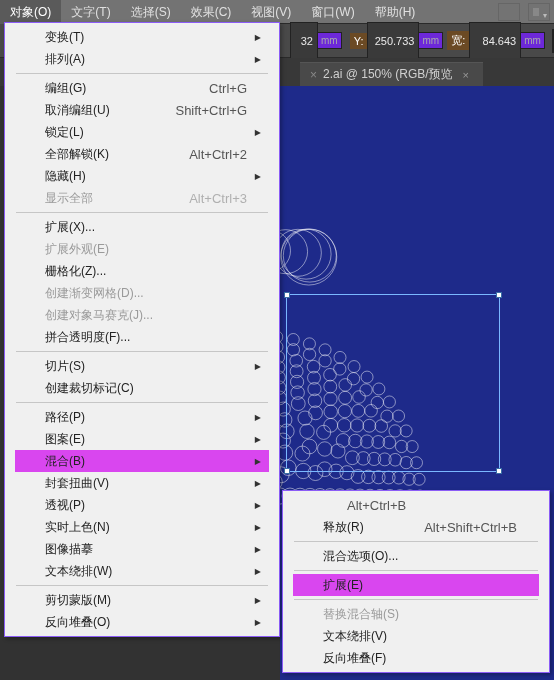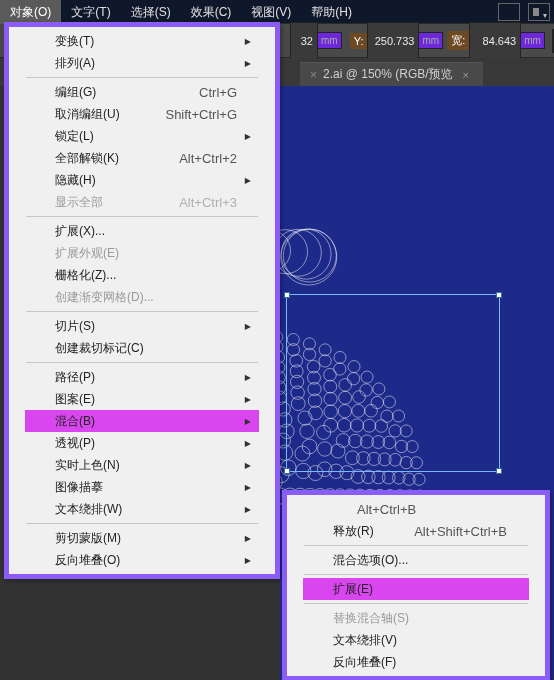--- a/index.html
+++ b/index.html
@@ -1,19 +1,19 @@
 <!DOCTYPE html>
 <html><head>
 <meta charset="utf-8">
 <style>
 *{margin:0;padding:0;box-sizing:border-box;font-family:"Microsoft YaHei",Arial,sans-serif;font-size:12px;-webkit-font-smoothing:antialiased}
 body{width:554px;height:680px;background:#323232;overflow:hidden;position:relative}
 
 
-.menubar{height:24px;background:#0f172a;display:flex;align-items:center;color:#e0e0e0;border-bottom:1px solid #2a2a2a}
+.menubar{height:24px;background:#737373;display:flex;align-items:center;color:#e0e0e0;border-bottom:1px solid #2a2a2a}
 .menubar-item{padding:0 10px;height:24px;line-height:24px;cursor:default}
 .menubar-item.active{background:#5a5a5a;color:#fff}
 .menubar-spacer{flex:1}
 .menubar-icon{width:22px;height:18px;margin:0 4px;border:1px solid #666;display:flex;align-items:center;justify-content:center}
 .menubar-icon.split{position:relative}
 .menubar-icon.split::before{content:"";position:absolute;left:4px;top:4px;width:6px;height:8px;background:#888}
 .menubar-icon.split::after{content:"▾";font-size:8px;color:#bbb;position:absolute;right:2px;bottom:0}
 
 
 .options-bar{position:absolute;top:24px;left:0;right:0;height:34px;background:#494949;border-bottom:1px solid #2a2a2a;display:flex;align-items:center;color:#ccc;padding-left:290px}
@@ -33,41 +33,42 @@
 .artboard-bounds{position:absolute;top:208px;left:6px;right:54px;height:178px;border:1px solid #7ab8ff}
 .artboard-bounds .handle{position:absolute;width:6px;height:6px;background:#fff;border:1px solid #3a6ea5}
 .artboard-bounds .h-tl{left:-3px;top:-3px}
 .artboard-bounds .h-tr{right:-3px;top:-3px}
 .artboard-bounds .h-bl{left:-3px;bottom:-3px}
 .artboard-bounds .h-br{right:-3px;bottom:-3px}
 .blend-art{position:absolute;top:100px;left:-10px;width:280px;height:320px}
 .blend-art circle{fill:none;stroke:rgba(255,255,255,0.48);stroke-width:1}
 
 
-.menu{position:absolute;background:#f0f0f0;border:5px solid #8b5cf6;box-shadow:2px 2px 4px rgba(0,0,0,.3);min-width:276px;padding:3px 16px}
+.menu{position:absolute;background:#f0f0f0;border:1px solid #8b5cf6;box-shadow:2px 2px 4px rgba(0,0,0,.3);min-width:276px;padding:3px 10px}
 .menu1{top:22px;left:4px}
 .menu2{top:490px;left:282px;min-width:268px}
 .menu-row{display:flex;align-items:center;height:22px;padding:0 22px 0 30px;color:#222;cursor:default;position:relative}
 .menu-row.disabled{color:#9a9a9a}
 .menu-row.highlight{background:#d946ef}
 .menu-row .label{flex:1}
 .menu-row .shortcut{color:#555;margin-left:24px;font-size:13px}
 .menu-row.disabled .shortcut{color:#b0b0b0}
 .menu-row.has-sub::after{content:"▶";font-size:8px;color:#333;position:absolute;right:8px}
 .menu-sep{height:1px;background:#c6c6c6;margin:3px 1px}
 </style>
 </head>
 <body>
 
 <div class="menubar">
   <div class="menubar-item active">对象(O)</div>
   <div class="menubar-item">文字(T)</div>
   <div class="menubar-item">选择(S)</div>
   <div class="menubar-item">效果(C)</div>
   <div class="menubar-item">视图(V)</div>
+  <div class="menubar-item">窗口(W)</div>
   <div class="menubar-item">帮助(H)</div>
   <div class="menubar-spacer"></div>
   <div class="menubar-icon"></div>
   <div class="menubar-icon split"></div>
 </div>
 
 <div class="options-bar">
   <div class="opt-val" style="min-width:28px">32</div>
   <div class="opt-unit">mm</div>
   <div class="opt-field" style="margin-left:8px">
@@ -269,38 +270,47 @@
     </div>
     <div class="menu-row disabled">
       <span class="label">扩展外观(E)</span>
     </div>
     <div class="menu-row">
       <span class="label">栅格化(Z)...</span>
     </div>
     <div class="menu-row disabled">
       <span class="label">创建渐变网格(D)...</span>
     </div>
+    <div class="menu-row disabled">
+      <span class="label">创建对象马赛克(J)...</span>
+    </div>
+    <div class="menu-row">
+      <span class="label">拼合透明度(F)...</span>
+    </div>
     <div class="menu-sep"></div>
     <div class="menu-row has-sub">
       <span class="label">切片(S)</span>
     </div>
     <div class="menu-row">
       <span class="label">创建裁切标记(C)</span>
     </div>
     <div class="menu-sep"></div>
     <div class="menu-row has-sub">
       <span class="label">路径(P)</span>
     </div>
     <div class="menu-row has-sub">
       <span class="label">图案(E)</span>
     </div>
     <div class="menu-row highlight has-sub">
       <span class="label">混合(B)</span>
     </div>
     <div class="menu-row has-sub">
+      <span class="label">封套扭曲(V)</span>
+    </div>
+    <div class="menu-row has-sub">
       <span class="label">透视(P)</span>
     </div>
     <div class="menu-row has-sub">
       <span class="label">实时上色(N)</span>
     </div>
     <div class="menu-row has-sub">
       <span class="label">图像描摹</span>
     </div>
     <div class="menu-row has-sub">
       <span class="label">文本绕排(W)</span>

